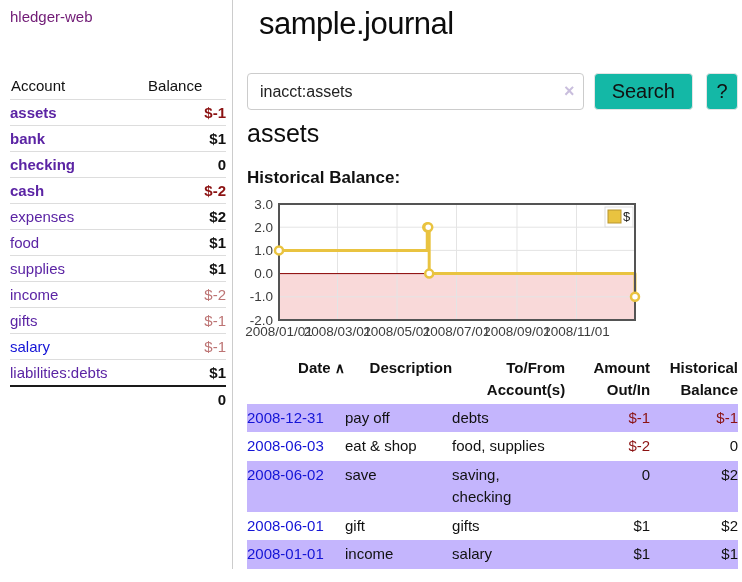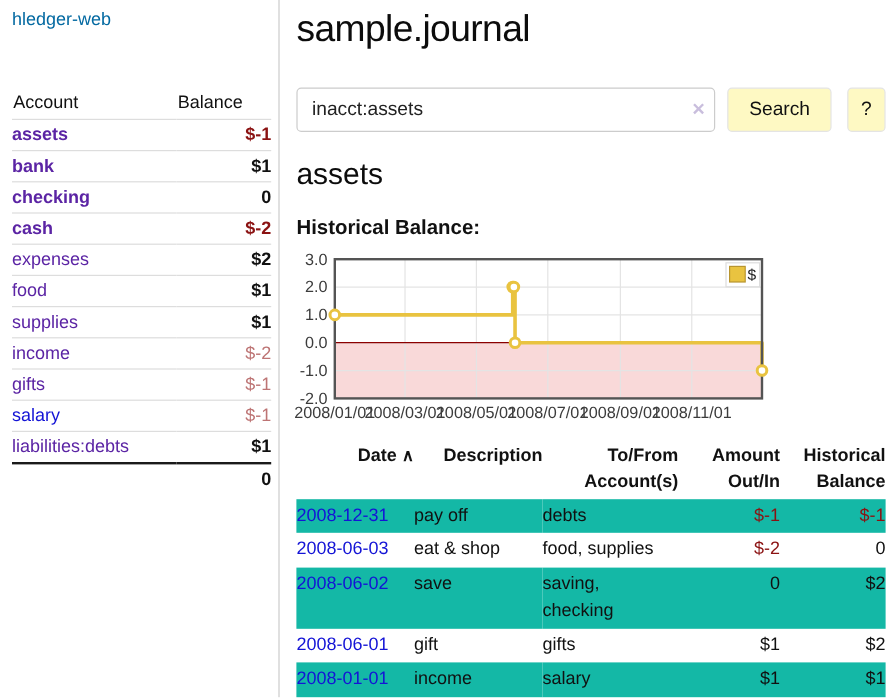--- a/index.html
+++ b/index.html
@@ -2,63 +2,63 @@
 <html><head>
 <meta charset="utf-8">
 <style>
   * { box-sizing: border-box; margin: 0; padding: 0; }
   html,body { width:742px; height:582px; background:#fff; }
   body { font-family:"Liberation Sans", sans-serif; color:#111; font-size:15px; }
   .app { display:flex; width:742px; }
 
   
   .sidebar { width:233px; min-height:433px; border-right:1px solid #ccc; padding:8px 6px 0 10px; flex-shrink:0; }
-  .app-title a, .journal-link a { color:#0369a1; text-decoration:none; font-size:15px; }
+  .app-title a, .journal-link a { color:#701a75; text-decoration:none; font-size:15px; }
   .app-title { margin-bottom:48px; }
   .journal-link { margin-bottom:17px; }
   table.accounts { width:100%; border-collapse:collapse; }
   table.accounts th { font-weight:400; text-align:left; padding:4px 0 5px 1px; font-size:15px; }
   table.accounts th.bal-h { text-align:left; padding-right:1px; }
   table.accounts td { border-top:1px solid #ddd; padding:4px 0; font-size:15px; }
   td.acct-name a { color:#5b24a4; text-decoration:none; }
   td.acct-name.blue a { color:#1414d6; }
   td.acct-bal { text-align:right; font-weight:700; padding-right:1px; white-space:nowrap; }
   tr.b td.acct-name a { font-weight:700; }
   .neg-strong { color:#8b1212; }
   .neg-soft { color:#bd7474; font-weight:400 !important; }
   td.lvl0 { padding-left:2px; }
   td.lvl1 { padding-left:12px; }
   td.lvl2 { padding-left:22px; }
   tr.total td { border-top:2px solid #1a1a1a; font-weight:700; }
 
   
   .main { flex:1; padding:4px 4px 0 14px; }
-  h1.page-title { font-size:31px; font-weight:500; letter-spacing:-0.5px; margin:2px 0 31px 0; color:#0c0c0c; }
-  .search-row { display:flex; align-items:stretch; margin-bottom:21px; }
+  h1.page-title { font-size:31px; font-weight:500; letter-spacing:-0.5px; margin:2px 0 31px 12px; color:#0c0c0c; }
+  .search-row { display:flex; align-items:stretch; margin-bottom:9px; }
   .search-wrap { position:relative; flex:1; }
   .search-input { width:100%; height:37px; border:1px solid #ccc; border-radius:4px; padding:0 30px 0 12px; font-size:16px; font-family:inherit; color:#222; }
   .clear-x { position:absolute; right:9px; top:8px; color:#c9bedd; font-size:18px; font-weight:700; cursor:pointer; line-height:20px; }
-  .btn { height:37px; background:#fef9c3; border:1px solid #e4e4e4; border-radius:4px; font-size:16px; font-family:inherit; color:#111; cursor:pointer; }
+  .btn { height:37px; background:#14b8a6; border:1px solid #e4e4e4; border-radius:4px; font-size:20px; font-family:inherit; color:#111; cursor:pointer; }
   .search-btn { margin-left:10px; padding:0 17px; }
   .help-btn { margin-left:13px; width:32px; padding:0; }
   h2.account-heading { font-size:25px; font-weight:500; margin:0 0 20px 0; color:#0c0c0c; }
   .chart-title { font-size:17px; font-weight:700; margin-bottom:11px; }
   .chart-box svg { overflow:visible; display:block; }
 
   
   table.register { border-collapse:collapse; width:100%; margin-top:13px; }
   table.register th { font-weight:700; text-align:right; vertical-align:top; padding:3px 0; font-size:15px; line-height:1.45; }
   table.register th.r, table.register td.r { text-align:right; }
   table.register td { padding:3px 0; vertical-align:top; font-size:15px; line-height:1.5; }
   table.register col.c-date { width:97px; }
   table.register col.c-desc { width:106px; }
   table.register col.c-acct { width:112px; }
   table.register col.c-amt  { width:84px; }
   table.register col.c-bal  { width:87px; }
-  tr.shaded { background:#14b8a6; }
+  tr.shaded { background:#c4b5fd; }
   td.date a { color:#1414d6; text-decoration:none; }
   td.accts { white-space:pre-line; }
   .sort-caret { font-weight:700; font-size:14px; }
 </style>
 </head>
 <body>
 
 <div class="app">
 
   <aside class="sidebar">

